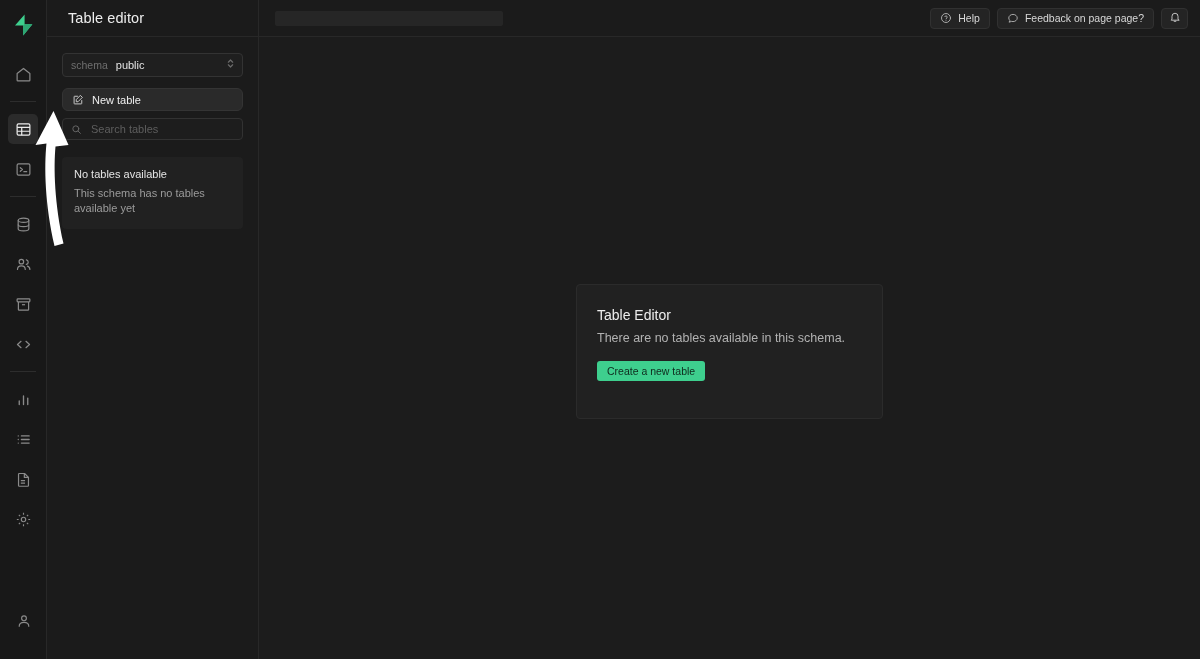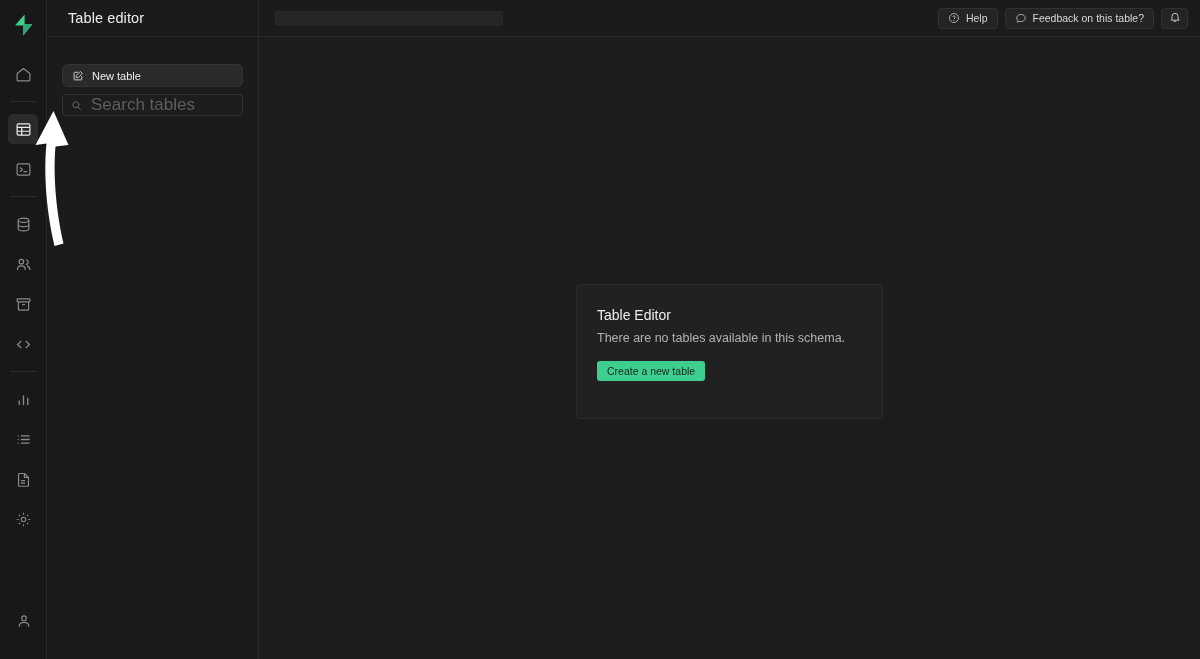--- a/index.html
+++ b/index.html
@@ -68,21 +68,21 @@
   .new-table-label { font-size: 11px; color: #ededed; }
 
   .search-box {
     margin-top: 7px; height: 22px;
     background: #1d1d1d; border: 1px solid #323232; border-radius: 4px;
     display: flex; align-items: center; padding: 0 8px; gap: 9px;
   }
   .search-box input {
     background: transparent; border: 0; outline: 0;
     font-family: "Liberation Sans", sans-serif;
-    font-size: 17px; color: #d6d6d6; width: 100%;
+    font-size: 11px; color: #d6d6d6; width: 100%;
   }
   .search-box input::placeholder { color: #5e5e5e; }
 
   .empty-card {
     margin-top: 17px; background: #212121; border-radius: 4px;
     padding: 11px 12px 13px 12px;
   }
   .empty-card-title { font-size: 11px; color: #e4e4e4; margin-bottom: 6px; }
   .empty-card-text { font-size: 11px; color: #9b9b9b; line-height: 15px; }
 
@@ -270,20 +270,29 @@
 </div>
 
 <div class="panel">
 
   <div class="panel-head">
     <div class="panel-title">Table editor</div>
   </div>
 
   <div class="panel-body">
 
+    <div class="schema-select">
+      <span class="schema-label">schema</span>
+      <span class="schema-value">public</span>
+      <span class="schema-chevrons">
+        <svg width="9" height="13" viewBox="0 0 10 14" fill="none" stroke="currentColor" stroke-width="1.3" stroke-linecap="round" stroke-linejoin="round">
+          <path d="M2.6 5.6 5 3.1l2.4 2.5M2.6 8.4 5 10.9l2.4-2.5"></path>
+        </svg>
+      </span>
+    </div>
 
     <div class="new-table-btn">
       <span style="color:#cfcfcf;display:flex">
         <svg width="12" height="12" viewBox="0 0 24 24" fill="none" stroke="currentColor" stroke-width="1.9" stroke-linecap="round" stroke-linejoin="round">
           <path d="M11 4.5H5.2a1 1 0 0 0-1 1v13.3a1 1 0 0 0 1 1h13.3a1 1 0 0 0 1-1V13"></path>
           <path d="M17.2 3.3 20.7 6.8 12 15.5H8.5V12Z"></path>
         </svg>
       </span>
       <span class="new-table-label">New table</span>
     </div>
@@ -291,20 +300,24 @@
     <div class="search-box">
       <span style="color:#6a6a6a;display:flex">
         <svg width="11" height="11" viewBox="0 0 24 24" fill="none" stroke="currentColor" stroke-width="2" stroke-linecap="round">
           <circle cx="10.5" cy="10.5" r="6.5"></circle>
           <path d="M15.4 15.4 20.5 20.5"></path>
         </svg>
       </span>
       <input type="text" placeholder="Search tables" style="">
     </div>
 
+    <div class="empty-card">
+      <div class="empty-card-title">No tables available</div>
+      <div class="empty-card-text">This schema has no tables available yet</div>
+    </div>
 
   </div>
 </div>
 
 <div class="topbar">
   <div class="skeleton"></div>
 
   <div class="topbar-actions">
 
     <div class="pill">
@@ -317,21 +330,21 @@
       </span>
       <span>Help</span>
     </div>
 
     <div class="pill">
       <span style="color:#b4b4b4;display:flex">
         <svg width="12" height="12" viewBox="0 0 24 24" fill="none" stroke="currentColor" stroke-width="1.8" stroke-linejoin="round">
           <path d="M20.5 12c0 4-3.8 7.2-8.5 7.2-1 0-2-.15-2.9-.42L4.2 20.4l1.5-3.6C4.3 15.5 3.5 13.8 3.5 12c0-4 3.8-7.2 8.5-7.2S20.5 8 20.5 12Z"></path>
         </svg>
       </span>
-      <span>Feedback on this table?</span>
+      <span>Feedback on page page?</span>
     </div>
 
     <div class="icon-btn">
       <span>
         <svg width="12" height="12" viewBox="0 0 24 24" fill="none" stroke="currentColor" stroke-width="1.8" stroke-linecap="round" stroke-linejoin="round">
           <path d="M18 16.2V10.5a6 6 0 0 0-12 0v5.7L4.4 18.4h15.2Z"></path>
           <path d="M10.3 20.6h3.4"></path>
         </svg>
       </span>
     </div>

